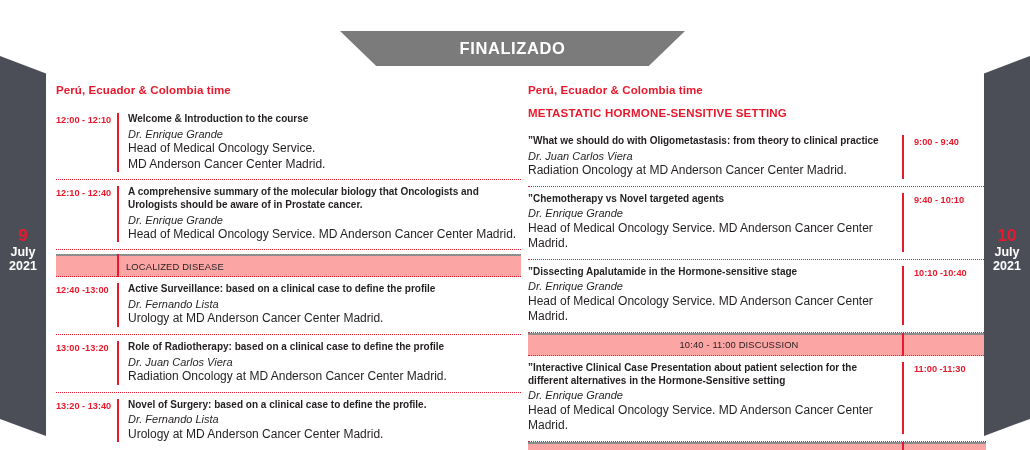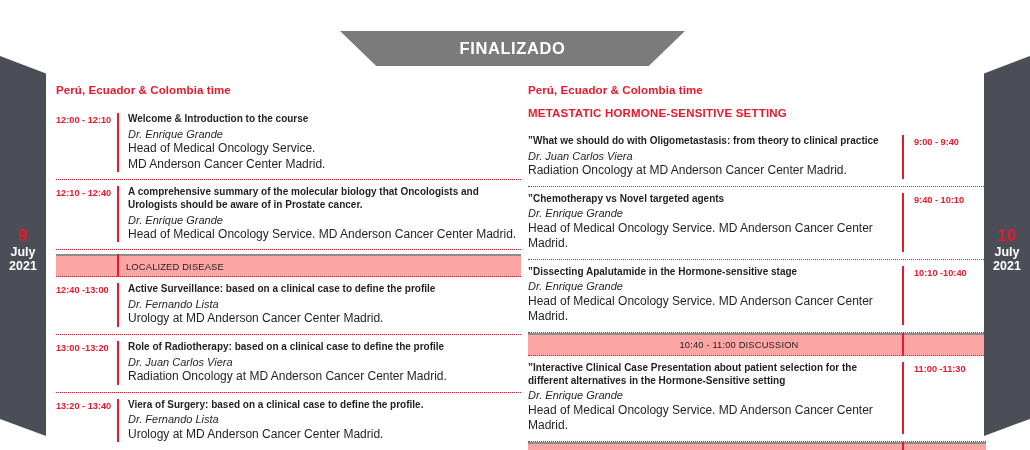--- a/index.html
+++ b/index.html
@@ -261,21 +261,21 @@
           <div class="body">
             <div class="s-title">Role of Radiotherapy: based on a clinical case to define the profile</div>
             <div class="s-speaker">Dr. Juan Carlos Viera</div>
             <div class="s-affil">Radiation Oncology at MD Anderson Cancer Center Madrid.</div>
           </div>
         </div>
         <div class="session no-rule">
           <div class="time">13:20 - 13:40</div>
           <div class="rule"></div>
           <div class="body">
-            <div class="s-title">Viera of Surgery: based on a clinical case to define the profile.</div>
+            <div class="s-title">Novel of Surgery: based on a clinical case to define the profile.</div>
             <div class="s-speaker">Dr. Fernando Lista</div>
             <div class="s-affil">Urology at MD Anderson Cancer Center Madrid.</div>
           </div>
         </div>
       </div>
   </div>
 
   <div class="column" id="column-right">
     <div class="col-heading">Perú, Ecuador &amp; Colombia time</div>
     <div class="section-heading">METASTATIC HORMONE-SENSITIVE SETTING</div>

